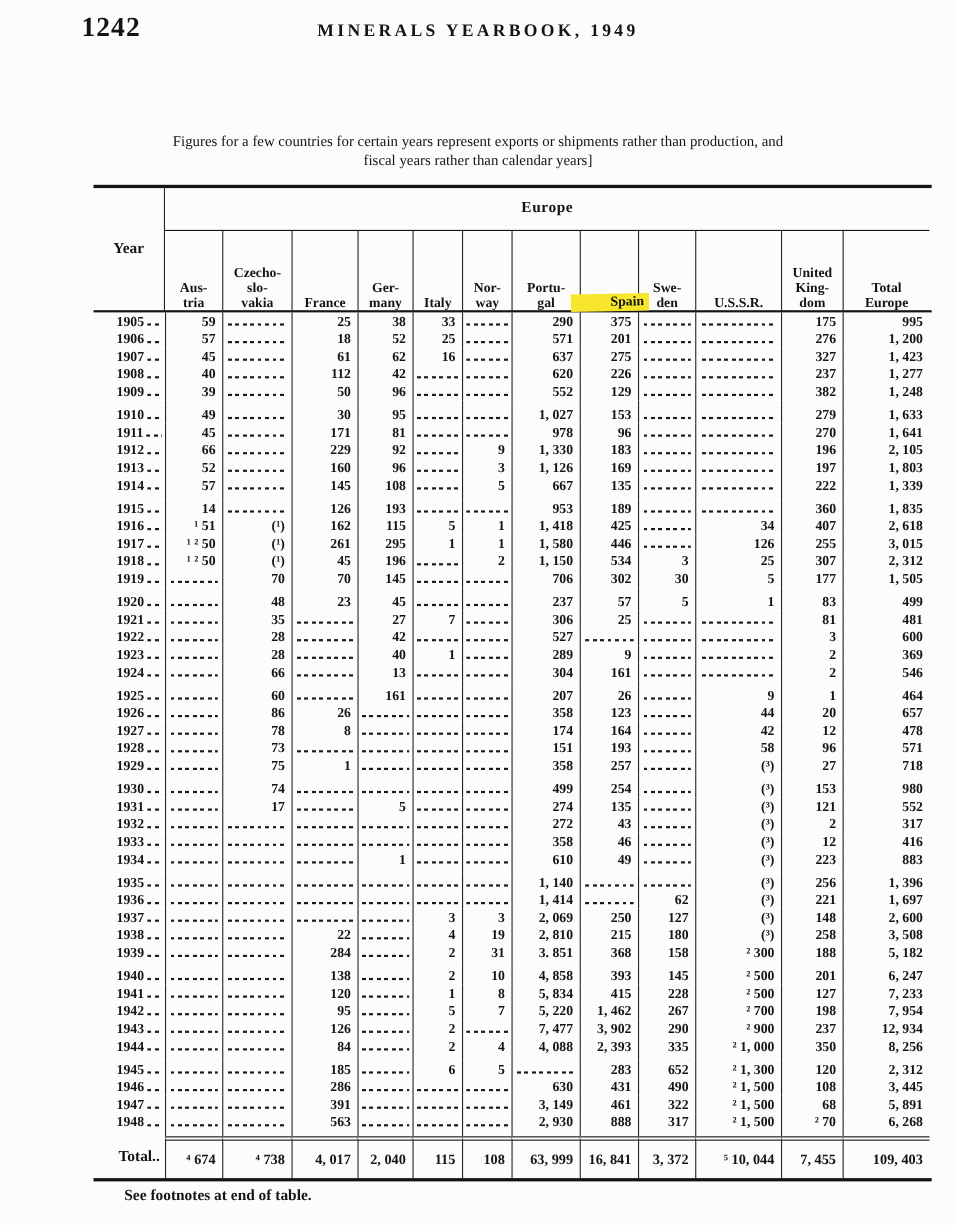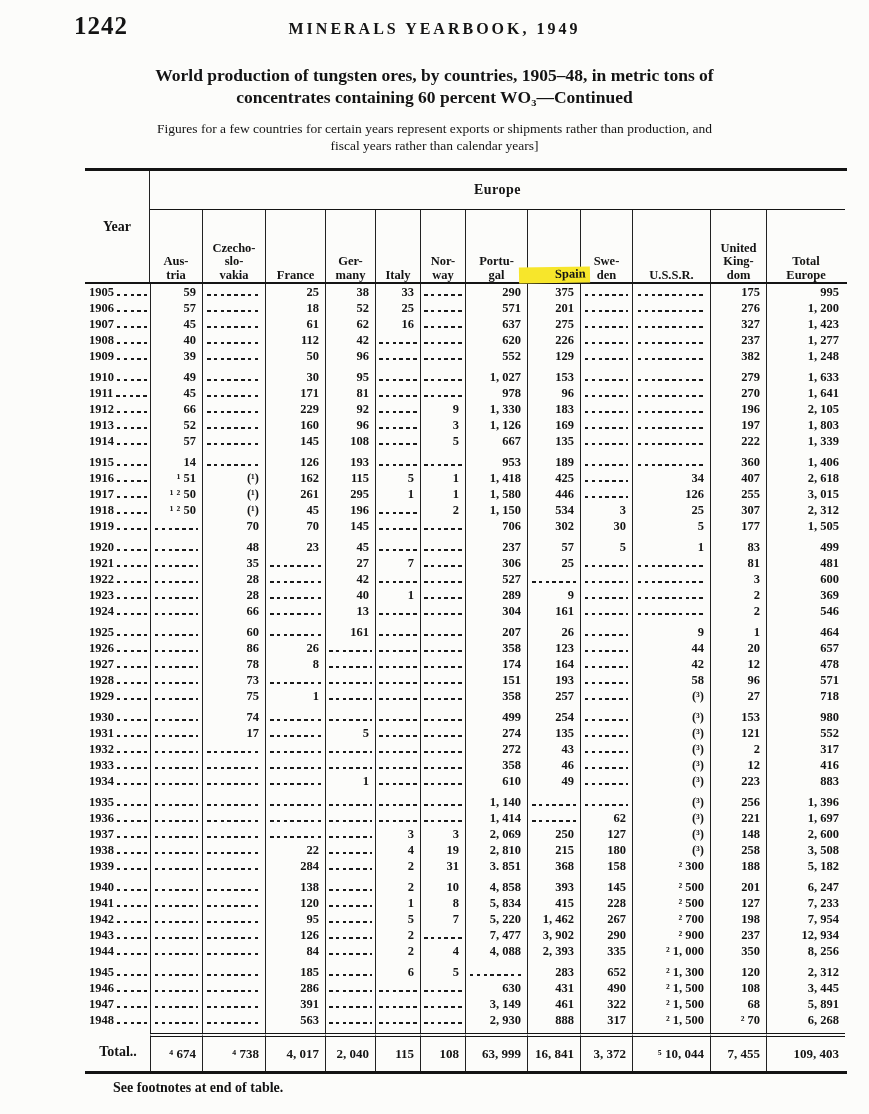--- a/index.html
+++ b/index.html
@@ -37,21 +37,21 @@
     display:flex;flex-direction:column;align-items:center;justify-content:flex-end;
     text-align:center;font-size:12.5px;line-height:13.5px;font-weight:bold;
   }
   .col-h + .col-h{border-left:1px solid #222;}
   .hl{padding:1px 4px;transform:rotate(-1deg);display:inline-block;}
 
   .row{display:grid;grid-template-columns:65px 52px 63px 60px 50px 45px 45px 62px 53px 52px 78px 56px 79px;height:16px;}
   .row.spacer{height:5px;}
   .cell{display:flex;align-items:center;box-sizing:border-box;overflow:hidden;}
   .cell + .cell{border-left:1px solid #222;}
-  .year-cell{padding-left:4px;padding-right:3px;}
+  .year-cell{padding-left:4px;padding-right:3px;margin-left:17px;}
   .year-cell .yr{white-space:nowrap;}
   .num-cell{justify-content:flex-end;padding-right:6px;white-space:nowrap;}
   .lead{height:2.5px;background-image:repeating-linear-gradient(90deg,#1b1b1b 0 3.5px,transparent 3.5px 6.8px);align-self:center;margin-top:6px;}
   .year-cell .lead{flex:1;margin-left:3px;}
   .num-cell .lead{width:86%;margin:6px auto 0 auto;}
   .num-cell.empty{justify-content:center;padding-right:0;}
 
   .total-row{height:38px;}
   .total-row .cell{align-items:center;}
   .total-row .num-cell{border-top:4px double #141414;font-size:13px;}
@@ -60,24 +60,20 @@
   .footer-note{position:absolute;left:113px;top:1080px;font-size:14px;font-weight:bold;}
 </style>
 </head>
 <body>
 
 <div class="page">
 
   <div class="page-number">1242</div>
   <div class="running-head">MINERALS YEARBOOK, 1949</div>
 
-  <div class="table-title">
-    <div>World production of tungsten ores, by countries, 1905–48, in metric tons of</div>
-    <div>concentrates containing 60 percent WO₃—Continued</div>
-  </div>
 
   <div class="table-note">
     <div>Figures for a few countries for certain years represent exports or shipments rather than production, and</div>
     <div>fiscal years rather than calendar years]</div>
   </div>
 
   <div class="tbl">
     <div class="thead">
       <div class="year-h">Year</div>
       <div class="europe-area">
@@ -452,21 +448,21 @@
           </div>
           <div class="cell num-cell">953</div>
           <div class="cell num-cell">189</div>
           <div class="cell num-cell empty">
             <span class="lead"></span>
           </div>
           <div class="cell num-cell empty">
             <span class="lead"></span>
           </div>
           <div class="cell num-cell">360</div>
-          <div class="cell num-cell">1, 406</div>
+          <div class="cell num-cell">1, 835</div>
         </div>
         <div class="row">
           <div class="cell year-cell">
             <span class="yr">1916</span>
             <span class="lead"></span>
           </div>
           <div class="cell num-cell">¹ 51</div>
           <div class="cell num-cell">(¹)</div>
           <div class="cell num-cell">162</div>
           <div class="cell num-cell">115</div>

